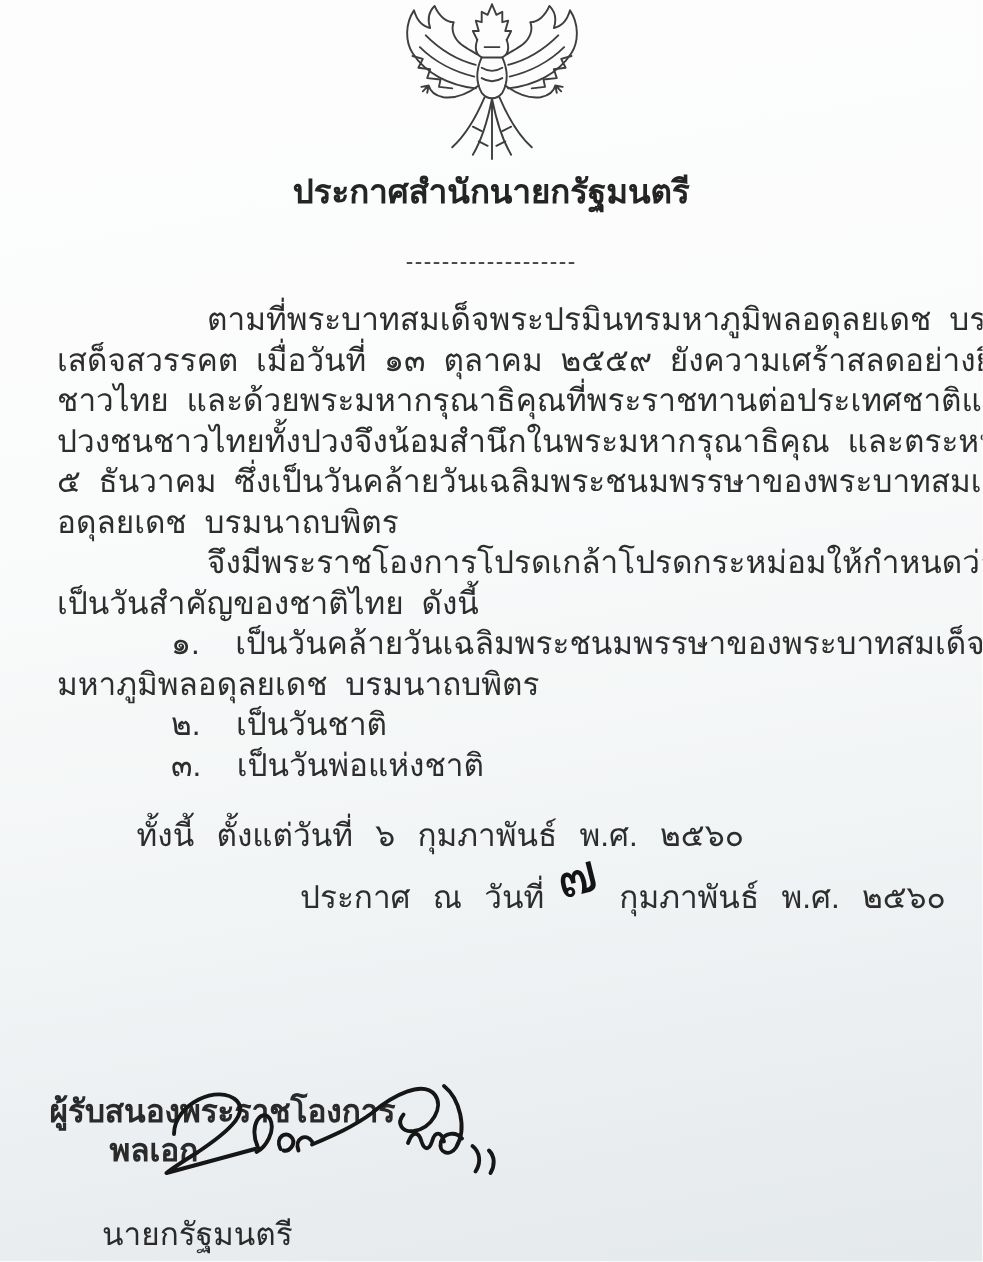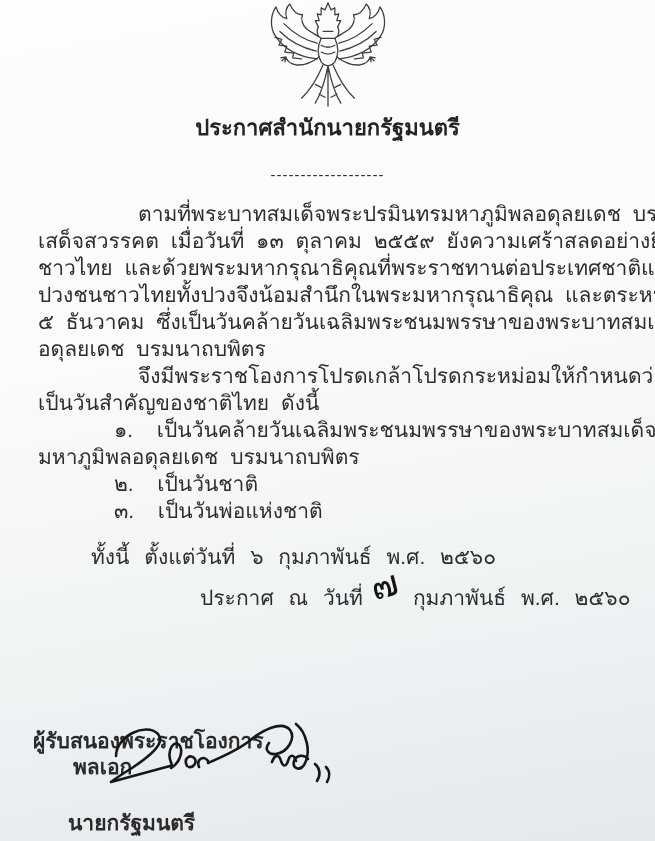--- a/index.html
+++ b/index.html
@@ -44,21 +44,21 @@
   }
   .handday{
     display:inline-block;width:50px;text-align:center;
     font-size:36px;line-height:30px;color:#141414;
     transform:rotate(-14deg) translateY(-14px);
     font-family:"DejaVu Serif","Liberation Serif",serif;
   }
   .countersign{position:absolute;top:692px;left:33px;font-size:21px;font-weight:bold;color:#2a2a2a;margin-top:32px;}
   .rank{position:absolute;top:750px;left:33px;font-size:21px;font-weight:bold;color:#2a2a2a;margin-left:40px;}
   .signature{position:absolute;top:710px;left:90px;}
-  .position{position:absolute;top:806px;left:68px;font-size:21px;font-weight:bold;color:#2a2a2a;}
+  .position{position:absolute;top:806px;left:68px;font-size:21px;font-weight:normal;color:#2a2a2a;}
 </style>
 </head>
 <body>
 
 <div class="page">
 
   <div class="emblem">
     <svg width="150" height="106" viewBox="0 0 150 108">
       <g stroke="#3e3e3e" fill="none" stroke-width="1.3" stroke-linejoin="round" stroke-linecap="round">
         <path d="M64,58 C46,56 30,48 21,34 C16,26 16,14 22,5 C24,12 28,16 33,17 C31,11 32,6 36,2 C39,9 44,13 49,13 C47,18 49,24 54,28 C58,31 62,33 65,35"></path>

